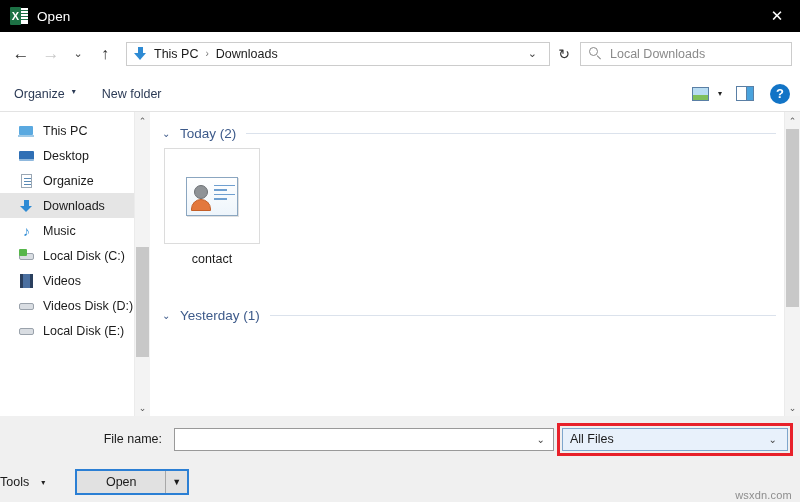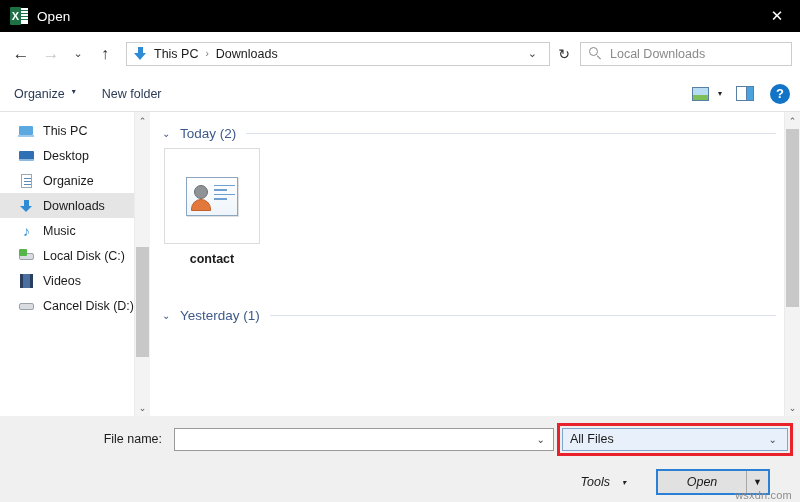--- a/index.html
+++ b/index.html
@@ -319,21 +319,21 @@
     font-size: 13.5px;
     color: #3d5a8a;
     white-space: nowrap;
   }
   .group-rule {
     flex: 1 1 auto;
     height: 1px;
     background: #dbe2ec;
     margin-left: 10px;
   }
-  .tiles { display: flex; padding-left: 2px; font-weight: bold; }
+  .tiles { display: flex; padding-left: 2px; }
   .tile { width: 96px; text-align: center; }
   .tile-box {
     width: 96px; height: 96px;
     border: 1px solid #dcdcdc;
     background: #ffffff;
     display: flex; align-items: center; justify-content: center;
     margin-bottom: 8px;
   }
   .contact-icon {
     width: 52px; height: 39px;
@@ -427,24 +427,22 @@
     position: absolute;
     left: -5px; top: -5px;
     width: 236px; height: 33px;
     border: 3px solid #e8212a;
     pointer-events: none;
   }
 
   .btn-row {
     display: flex;
     align-items: center;
-    justify-content: flex-end;
     height: 40px;
     padding-right: 2px;
-    font-style: italic;
   }
   .tools-btn {
     display: flex; align-items: center;
     font-size: 12.5px;
     color: #1b1b1b;
     margin-right: 30px;
   }
   .tools-caret { font-size: 8px; margin-left: 12px; color: #222; }
   .open-split {
     display: flex;
@@ -604,23 +602,29 @@
           <span class="side-ico">
               <i class="ic-vid"></i>
             </span>
           <span class="side-label">Videos</span>
         </div>
 
         <div class="side-item">
           <span class="side-ico">
               <i class="ic-hdd"></i>
             </span>
-          <span class="side-label">Cancel Disk (D:)</span>
-        </div>
-
+          <span class="side-label">Videos Disk (D:)</span>
+        </div>
+
+        <div class="side-item">
+          <span class="side-ico">
+              <i class="ic-hdd"></i>
+            </span>
+          <span class="side-label">Local Disk (E:)</span>
+        </div>
 
       </div>
 
       <div class="vscroll">
         <div class="vs-arrow">⌃</div>
         <div class="vs-track">
           <div class="vs-thumb" style="top:118px;height:110px;"></div>
         </div>
         <div class="vs-arrow">⌄</div>
       </div>

